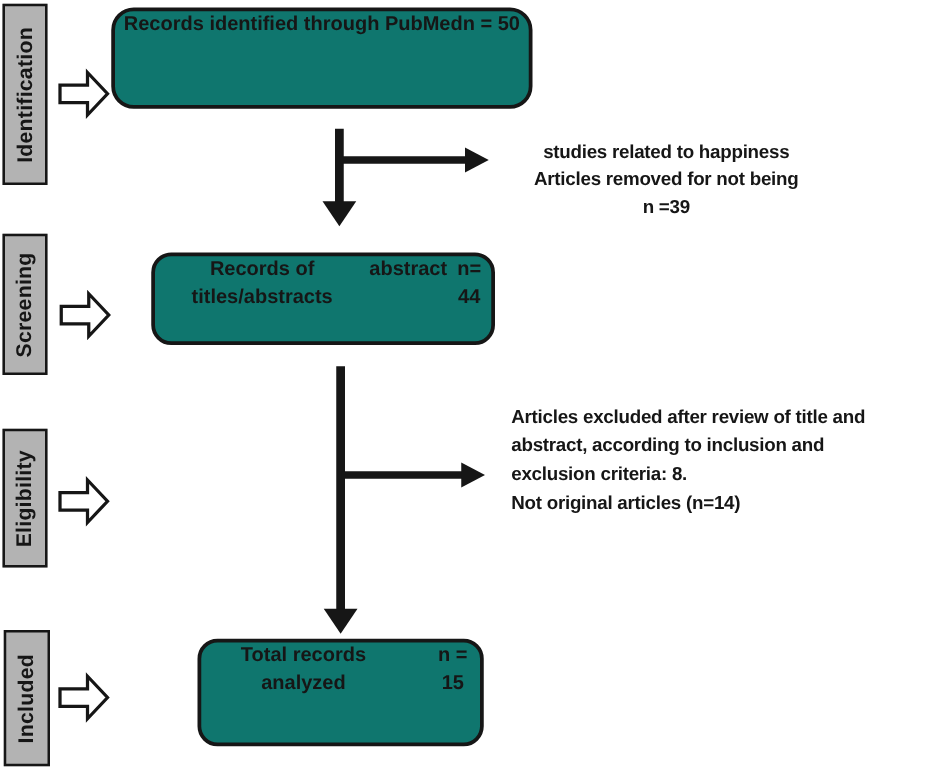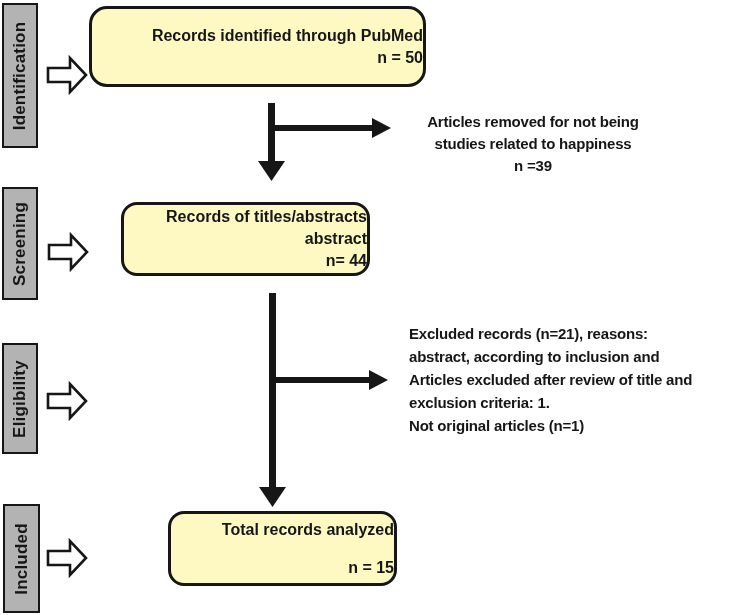--- a/index.html
+++ b/index.html
@@ -37,36 +37,36 @@
   
   .block-arrow { position: absolute; width: 44px; height: 42px; }
   .block-arrow-1 { left: 45px; top: 54px;  }
   .block-arrow-2 { left: 46px; top: 231px; }
   .block-arrow-3 { left: 45px; top: 380px; }
   .block-arrow-4 { left: 45px; top: 537px; }
 
   
   .pbox {
     position: absolute;
-    background: #fef9c3;
+    background: #0f766e;
     border: 3px solid #161616;
     border-radius: 16px;
     box-sizing: border-box;
     display: flex;
-    flex-direction: column;
-    align-items: flex-end;
+    flex-direction: row;
+    align-items: flex-start;
     justify-content: center;
     text-align: center;
     font-weight: bold;
     font-size: 16px;
     line-height: 22px;
   }
   .pbox-1 { left: 89px;  top: 6px;   width: 337px; height: 81px; border-radius: 18px; }
-  .pbox-2 { left: 121px; top: 202px; width: 249px; height: 74px; }
-  .pbox-3 { left: 168px; top: 511px; width: 229px; height: 75px; gap: 16px; }
+  .pbox-2 { left: 121px; top: 202px; width: 275px; height: 74px; }
+  .pbox-3 { left: 158px; top: 511px; width: 229px; height: 86px; gap: 16px; }
 
   
   .flow-layer {
     position: absolute;
     left: 0; top: 0;
     width: 740px; height: 615px;
     pointer-events: none;
   }
 
   
@@ -137,25 +137,24 @@
     <div>Records of titles/abstracts</div>
     <div>abstract</div>
     <div>n= 44</div>
   </div>
   <div class="pbox pbox-3">
     <div>Total records analyzed</div>
     <div>n = 15</div>
   </div>
 
   <div class="note note-1">
+    <div>studies related to happiness</div>
     <div>Articles removed for not being</div>
-    <div>studies related to happiness</div>
     <div>n =39</div>
   </div>
   <div class="note note-2">
-    <div>Excluded records (n=21), reasons:</div>
+    <div>Articles excluded after review of title and</div>
     <div>abstract, according to inclusion and</div>
-    <div>Articles excluded after review of title and</div>
-    <div>exclusion criteria: 1.</div>
-    <div>Not original articles (n=1)</div>
+    <div>exclusion criteria: 8.</div>
+    <div>Not original articles (n=14)</div>
   </div>
 
 </div>
 
 </body></html>

